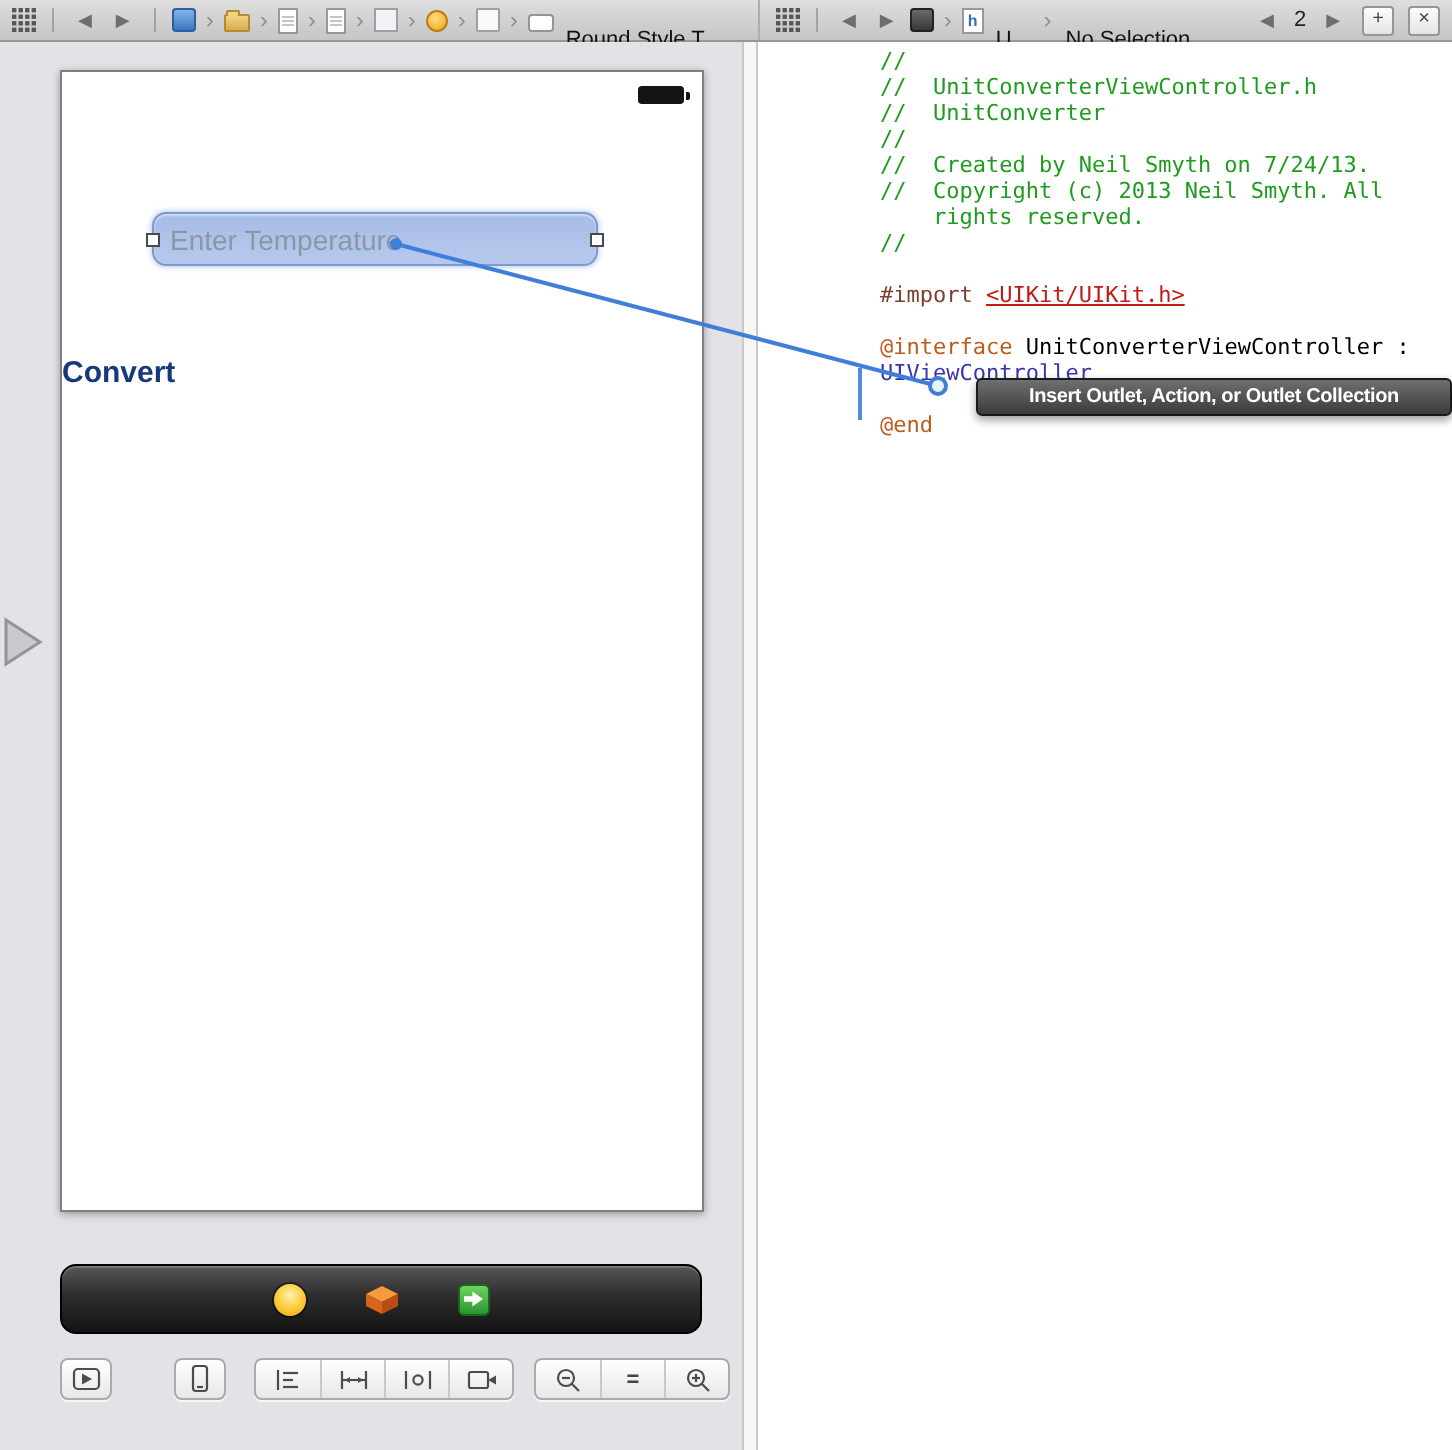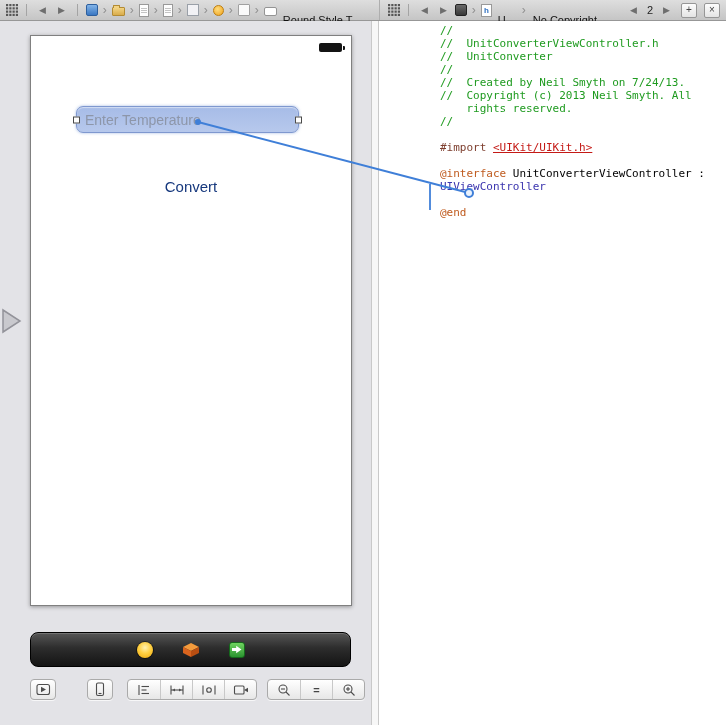--- a/index.html
+++ b/index.html
@@ -44,22 +44,22 @@
           border:1px solid #808080;box-shadow:0 1px 4px rgba(0,0,0,.35);}
   .battery{position:absolute;top:7px;right:9px;width:23px;height:9px;background:#141414;border-radius:2px;}
   .battery::after{content:"";position:absolute;right:-3px;top:2.5px;width:2.5px;height:4px;background:#141414;border-radius:0 1px 1px 0;}
   .textfield{position:absolute;left:45px;top:70px;width:223px;height:27px;border-radius:7px;box-sizing:border-box;
              background:linear-gradient(rgba(151,176,227,.85),rgba(170,191,233,.85));
              border:1px solid #7f98cf;box-shadow:0 0 3px rgba(84,127,204,.55), inset 0 1px 1px rgba(255,255,255,.5);
              display:flex;align-items:center;padding-left:8px;}
   .placeholder{color:#8d96a9;font-size:14px;white-space:nowrap;}
   .handle{position:absolute;width:7px;height:7px;background:#fff;border:1px solid #4a4a4a;top:50%;transform:translateY(-50%);box-sizing:border-box;}
   .hl{left:-4px;} .hr{right:-4px;}
-  .convert-btn{position:absolute;left:0;right:0;top:142px;text-align:center;
-               font-size:15px;font-weight:normal;color:var(--c-convert,#16387d);}
+  .convert-btn{position:absolute;left:0;right:0;top:142px;
+               font-size:15px;font-weight:bold;color:var(--c-convert,#16387d);}
 
   .dock{position:absolute;left:30px;top:611px;width:321px;height:35px;border-radius:8px;box-sizing:border-box;
         background:linear-gradient(#565656 0%,#2d2d2d 45%,#141414 100%);border:1px solid #000;
         box-shadow:inset 0 1px 0 rgba(255,255,255,.18);display:flex;align-items:center;justify-content:center;gap:29px;}
   .vc-ic{width:16px;height:16px;border-radius:50%;
          background:radial-gradient(circle at 50% 35%,#fff1b2 0%,#ffd042 45%,#eca70b 100%);
          box-shadow:0 0 0 1px rgba(0,0,0,.45);}
   .exit-ic{width:16px;height:16px;border-radius:3px;background:linear-gradient(#6fd35f,#2b9330);
            border:1px solid #15681c;display:flex;align-items:center;justify-content:center;box-sizing:border-box;}
 
@@ -168,21 +168,21 @@
       <span class="vdiv"></span>
       <span class="navarrow">◀</span>
       <span class="navarrow">▶</span>
       <span class="crumb-ic counterpart-ic"></span>
       <span class="sep">›</span>
       <span class="hfile-ic">
           <i>h</i>
         </span>
       <span class="crumb-label">U…</span>
       <span class="sep">›</span>
-      <span class="crumb-label">No Copyright</span>
+      <span class="crumb-label">No Selection</span>
       <span class="spacer"></span>
       <span class="navarrow">◀</span>
       <span class="page-num">2</span>
       <span class="navarrow">▶</span>
       <span class="mini-btn">+</span>
       <span class="mini-btn">×</span>
     </div>
   </div>
 
   <div class="ib-pane">
@@ -288,14 +288,15 @@
     <div class="code"><div class="code-line"><span class="tok-comment">//</span></div><div class="code-line"><span class="tok-comment">//  UnitConverterViewController.h</span></div><div class="code-line"><span class="tok-comment">//  UnitConverter</span></div><div class="code-line"><span class="tok-comment">//</span></div><div class="code-line"><span class="tok-comment">//  Created by Neil Smyth on 7/24/13.</span></div><div class="code-line"><span class="tok-comment">//  Copyright (c) 2013 Neil Smyth. All</span></div><div class="code-line"><span class="tok-comment">    rights reserved.</span></div><div class="code-line"><span class="tok-comment">//</span></div><div class="code-line">&nbsp;</div><div class="code-line"><span class="tok-preprocessor">#import</span><span class="tok-plain"> </span><span class="tok-string">&lt;UIKit/UIKit.h&gt;</span></div><div class="code-line">&nbsp;</div><div class="code-line"><span class="tok-keyword">@interface</span><span class="tok-plain"> UnitConverterViewController :</span></div><div class="code-line"><span class="tok-classname">UIViewController</span></div><div class="code-line">&nbsp;</div><div class="code-line"><span class="tok-keyword">@end</span></div></div>
     <div class="insert-marker"></div>
   </div>
 
   <svg class="overlay" width="726" height="725">
     <line class="conn-line" x1="198" y1="122" x2="469" y2="193"></line>
     <circle class="conn-dot" cx="198" cy="122" r="3"></circle>
     <circle class="conn-target" cx="469" cy="193" r="4"></circle>
   </svg>
 
+  <div class="tooltip">Insert Outlet, Action, or Outlet Collection</div>
 
 </div>
 
 </body></html>

